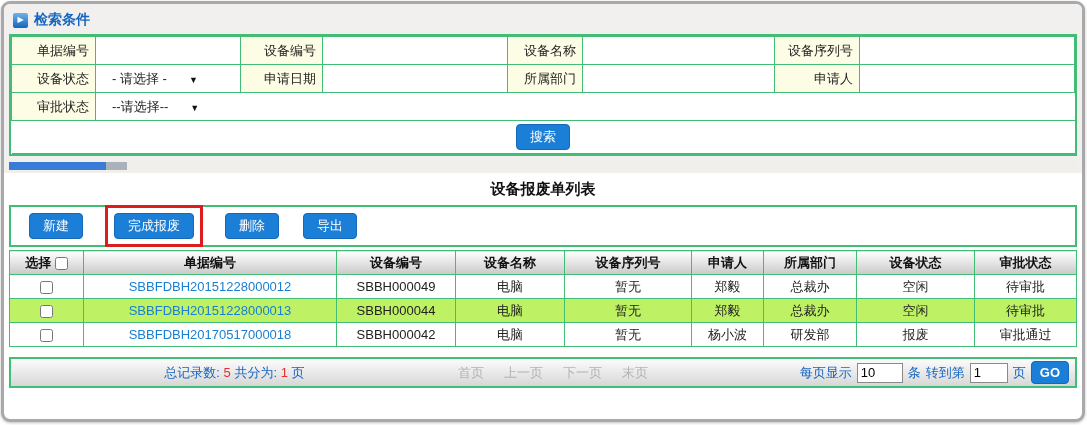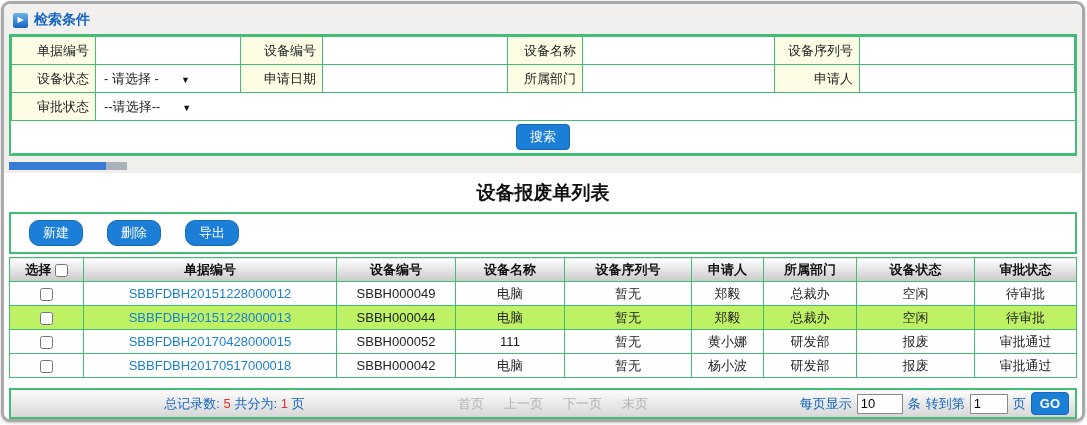--- a/index.html
+++ b/index.html
@@ -18,36 +18,36 @@
     background:linear-gradient(#6db3e8,#1565c0); color:#fff; font-size:8px;
     display:flex; align-items:center; justify-content:center; line-height:1;
   }
   .section-title { color:#1565c0; font-weight:bold; font-size:14px; }
   .search-box { border:2px solid #42bd75; background:#fff; }
   table.search { width:100%; border-collapse:collapse; table-layout:fixed; }
   table.search td { border:1px solid #42bd75; height:28px; font-size:13px; overflow:hidden; }
   td.lbl { background:#fdfde6; text-align:right; padding-right:6px; color:#222; }
   td.inp { background:#fff; padding:0; }
   td.inp input { width:100%; height:26px; border:none; outline:none; font-size:13px; padding:0 4px; background:transparent; }
-  td.sel { padding-left:8px; color:#222; }
+  td.sel { padding-left:16px; color:#222; }
   .dd-arrow { font-size:9px; margin-left:22px; color:#111; }
   tr.btn-row td { border-left:none; border-right:none; text-align:center; padding:3px 7px; }
   .blue-btn {
     background:#1b7ed7; color:#fff; border:1px solid #1668b8; border-radius:4px;
     font-size:13px; padding:3px 13px; cursor:pointer;
   }
   
   .hscroll { height:13px; background:#f1efec; margin-top:4px; position:relative; }
   .hscroll .thumb { position:absolute; left:0; top:2px; height:8px; width:97px; background:#3b7bd8; }
   .hscroll .thumb2 { position:absolute; left:97px; top:2px; height:8px; width:21px; background:#a9b1bb; }
   
   .content { padding:0 5px; background:#fff; }
-  .list-title { text-align:center; font-size:19px; font-weight:bold; color:#111; padding:7px 0 6px 0; }
+  .list-title { text-align:center; font-size:15px; font-weight:bold; color:#111; padding:7px 0 6px 0; }
   .toolbar { border:2px solid #42bd75; padding:6px 10px; display:flex; align-items:center; gap:24px; position:relative; }
-  .tool-btn { background:#1b7ed7; color:#fff; border:1px solid #1668b8; border-radius:10px; font-size:13px; padding:3px 13px; cursor:pointer; white-space:nowrap; }
+  .tool-btn { background:#1b7ed7; color:#fff; border:1px solid #1668b8; border-radius:4px; font-size:13px; padding:3px 13px; cursor:pointer; white-space:nowrap; }
   .red-highlight { border:3px solid #dd1d1d; padding:5px 6px; margin:-9px -2px; background:transparent; }
   
   .grid-wrap { margin-top:3px; }
   table.grid { width:100%; border-collapse:collapse; table-layout:fixed; }
   table.grid th {
     border:1px solid #42bd75; height:24px; font-size:13px; font-weight:bold; color:#111;
     background:linear-gradient(#ffffff,#c9c9c9); text-align:center;
   }
   table.grid td { border:1px solid #42bd75; height:24px; font-size:13px; text-align:center; color:#222; background:#fff; }
   table.grid tr.alt td { background:#bef264; }
@@ -134,20 +134,23 @@
         <div class="thumb"></div>
         <div class="thumb2"></div>
       </div>
     </div>
 
     <div class="content">
       <div class="list-title">设备报废单列表</div>
 
       <div class="toolbar">
         <button class="tool-btn" style="margin-left:8px">新建</button>
+        <span class="red-highlight">
+          <button class="tool-btn">完成报废</button>
+        </span>
         <button class="tool-btn">删除</button>
         <button class="tool-btn">导出</button>
       </div>
 
       <div class="grid-wrap">
         <table class="grid">
           <colgroup>
             <col style="width:74px">
               <col style="width:253px">
               <col style="width:119px">
@@ -192,31 +195,20 @@
                 <td>SBBH000044</td>
                 <td>电脑</td>
                 <td>暂无</td>
                 <td>郑毅</td>
                 <td>总裁办</td>
                 <td>空闲</td>
                 <td>待审批</td>
               </tr>
               <tr>
                 <td><input type="checkbox" style=""></td>
-                <td><a href="#">SBBFDBH20170428000015</a></td>
-                <td>SBBH000052</td>
-                <td>111</td>
-                <td>暂无</td>
-                <td>黄小娜</td>
-                <td>研发部</td>
-                <td>报废</td>
-                <td>审批通过</td>
-              </tr>
-              <tr>
-                <td><input type="checkbox" style=""></td>
                 <td><a href="#">SBBFDBH20170517000018</a></td>
                 <td>SBBH000042</td>
                 <td>电脑</td>
                 <td>暂无</td>
                 <td>杨小波</td>
                 <td>研发部</td>
                 <td>报废</td>
                 <td>审批通过</td>
               </tr>
             </tbody>

